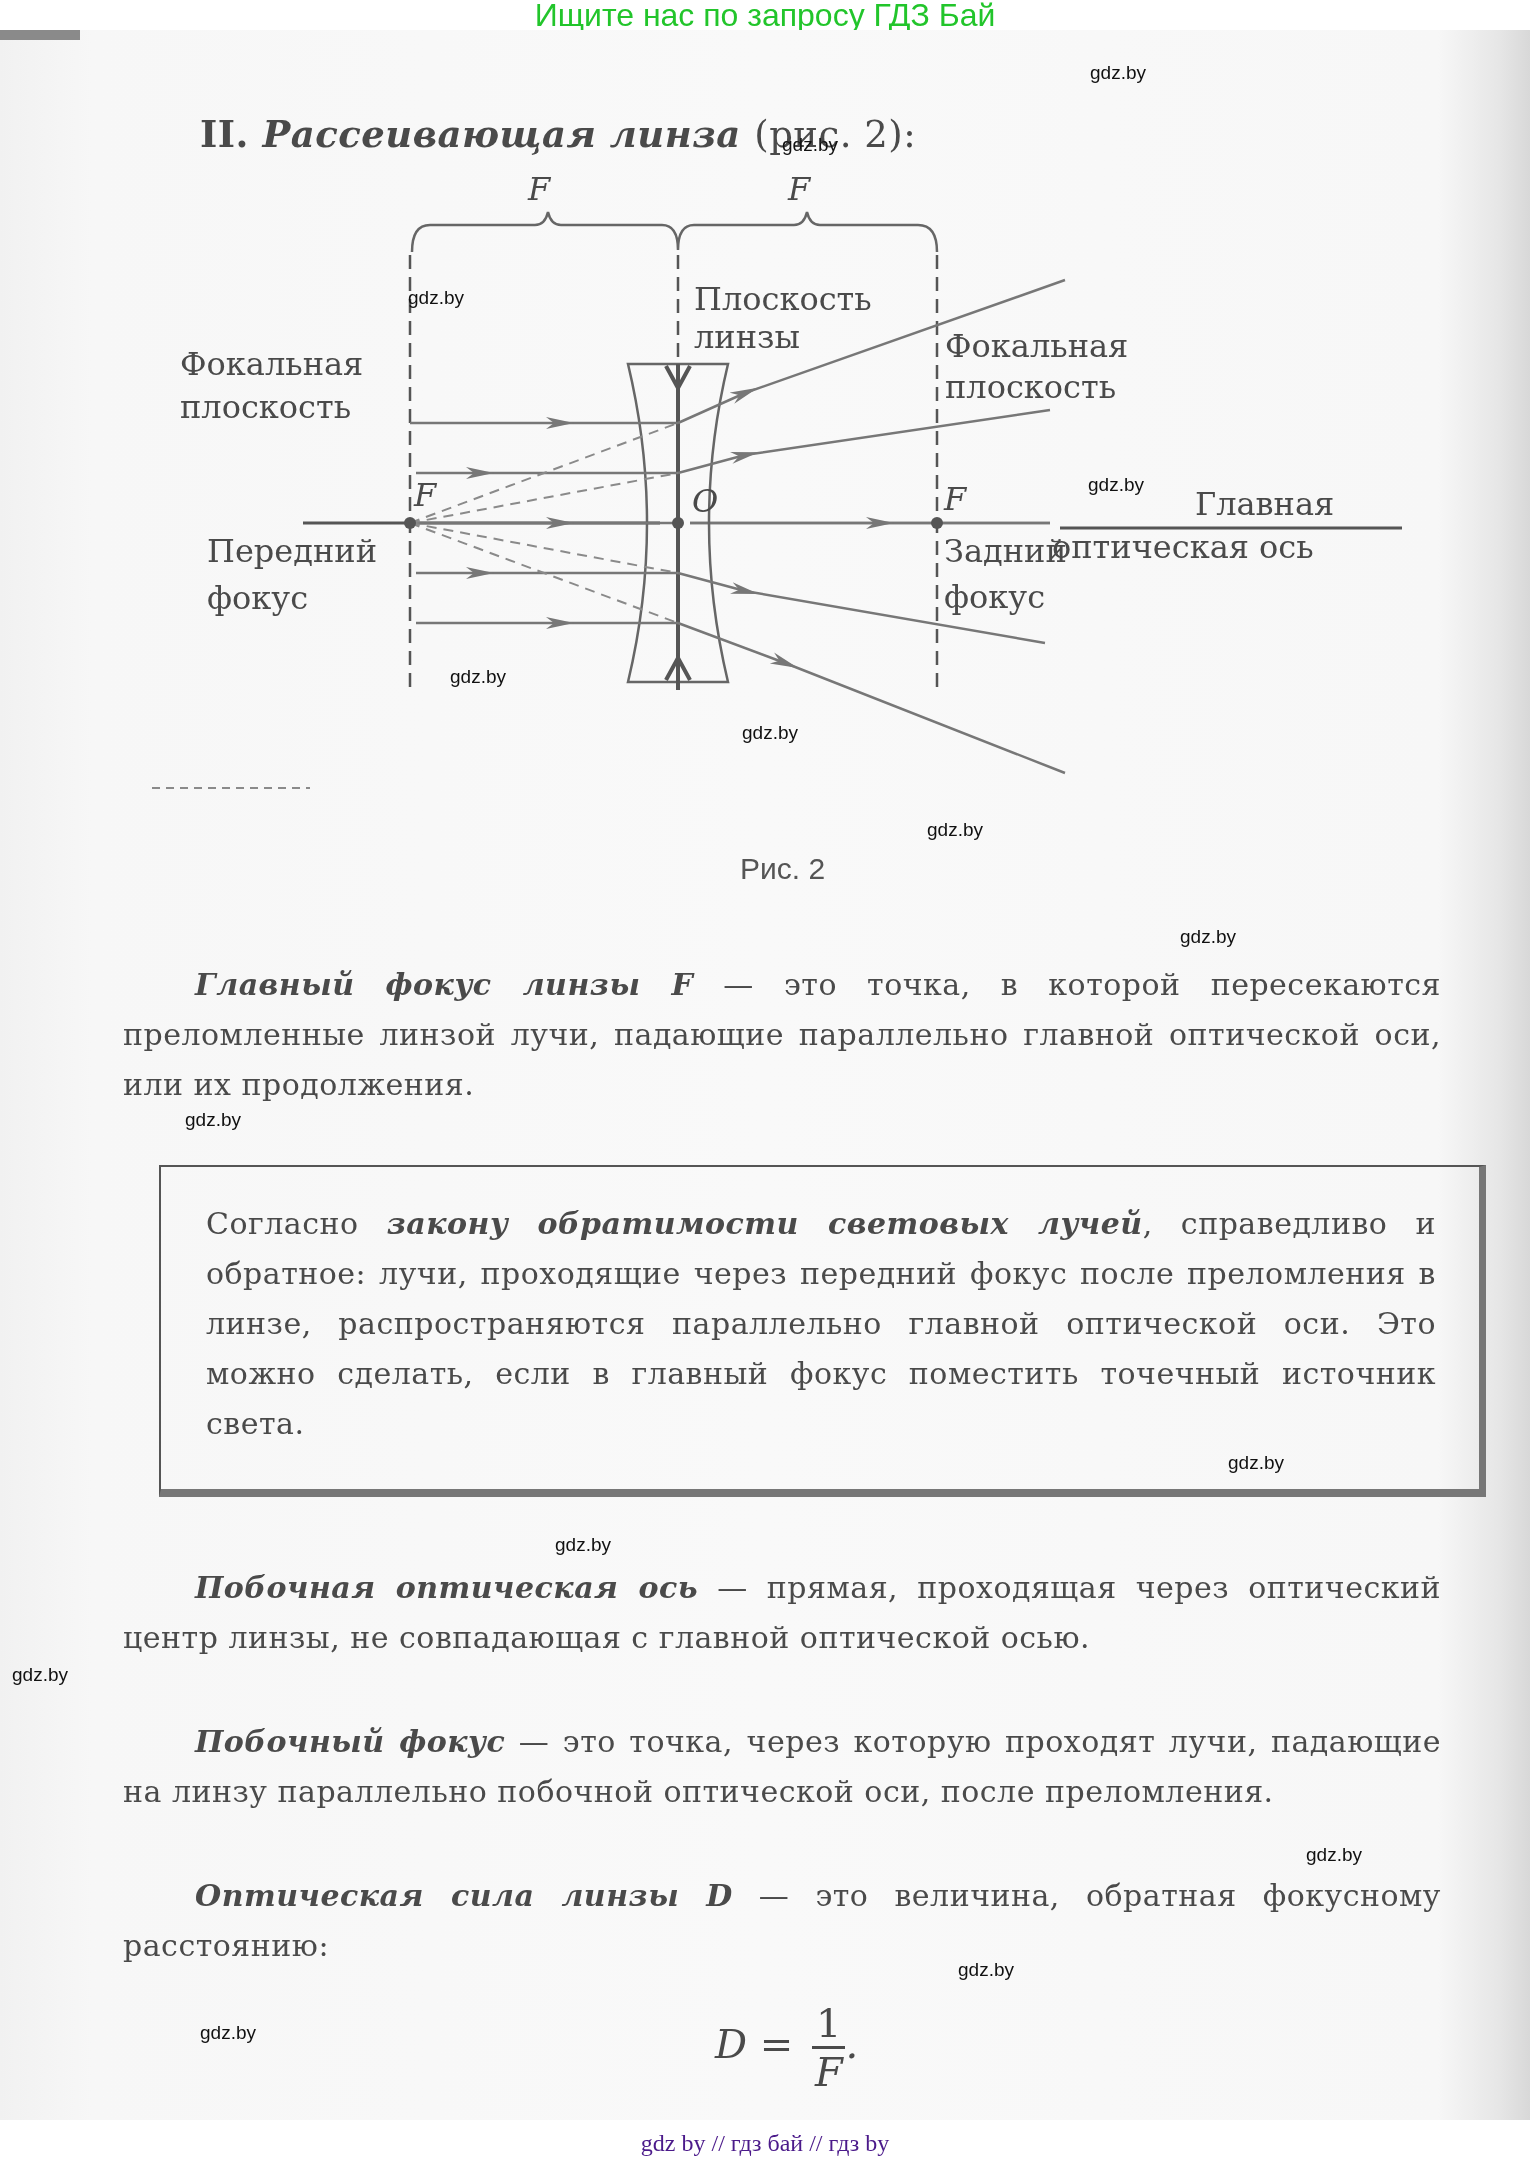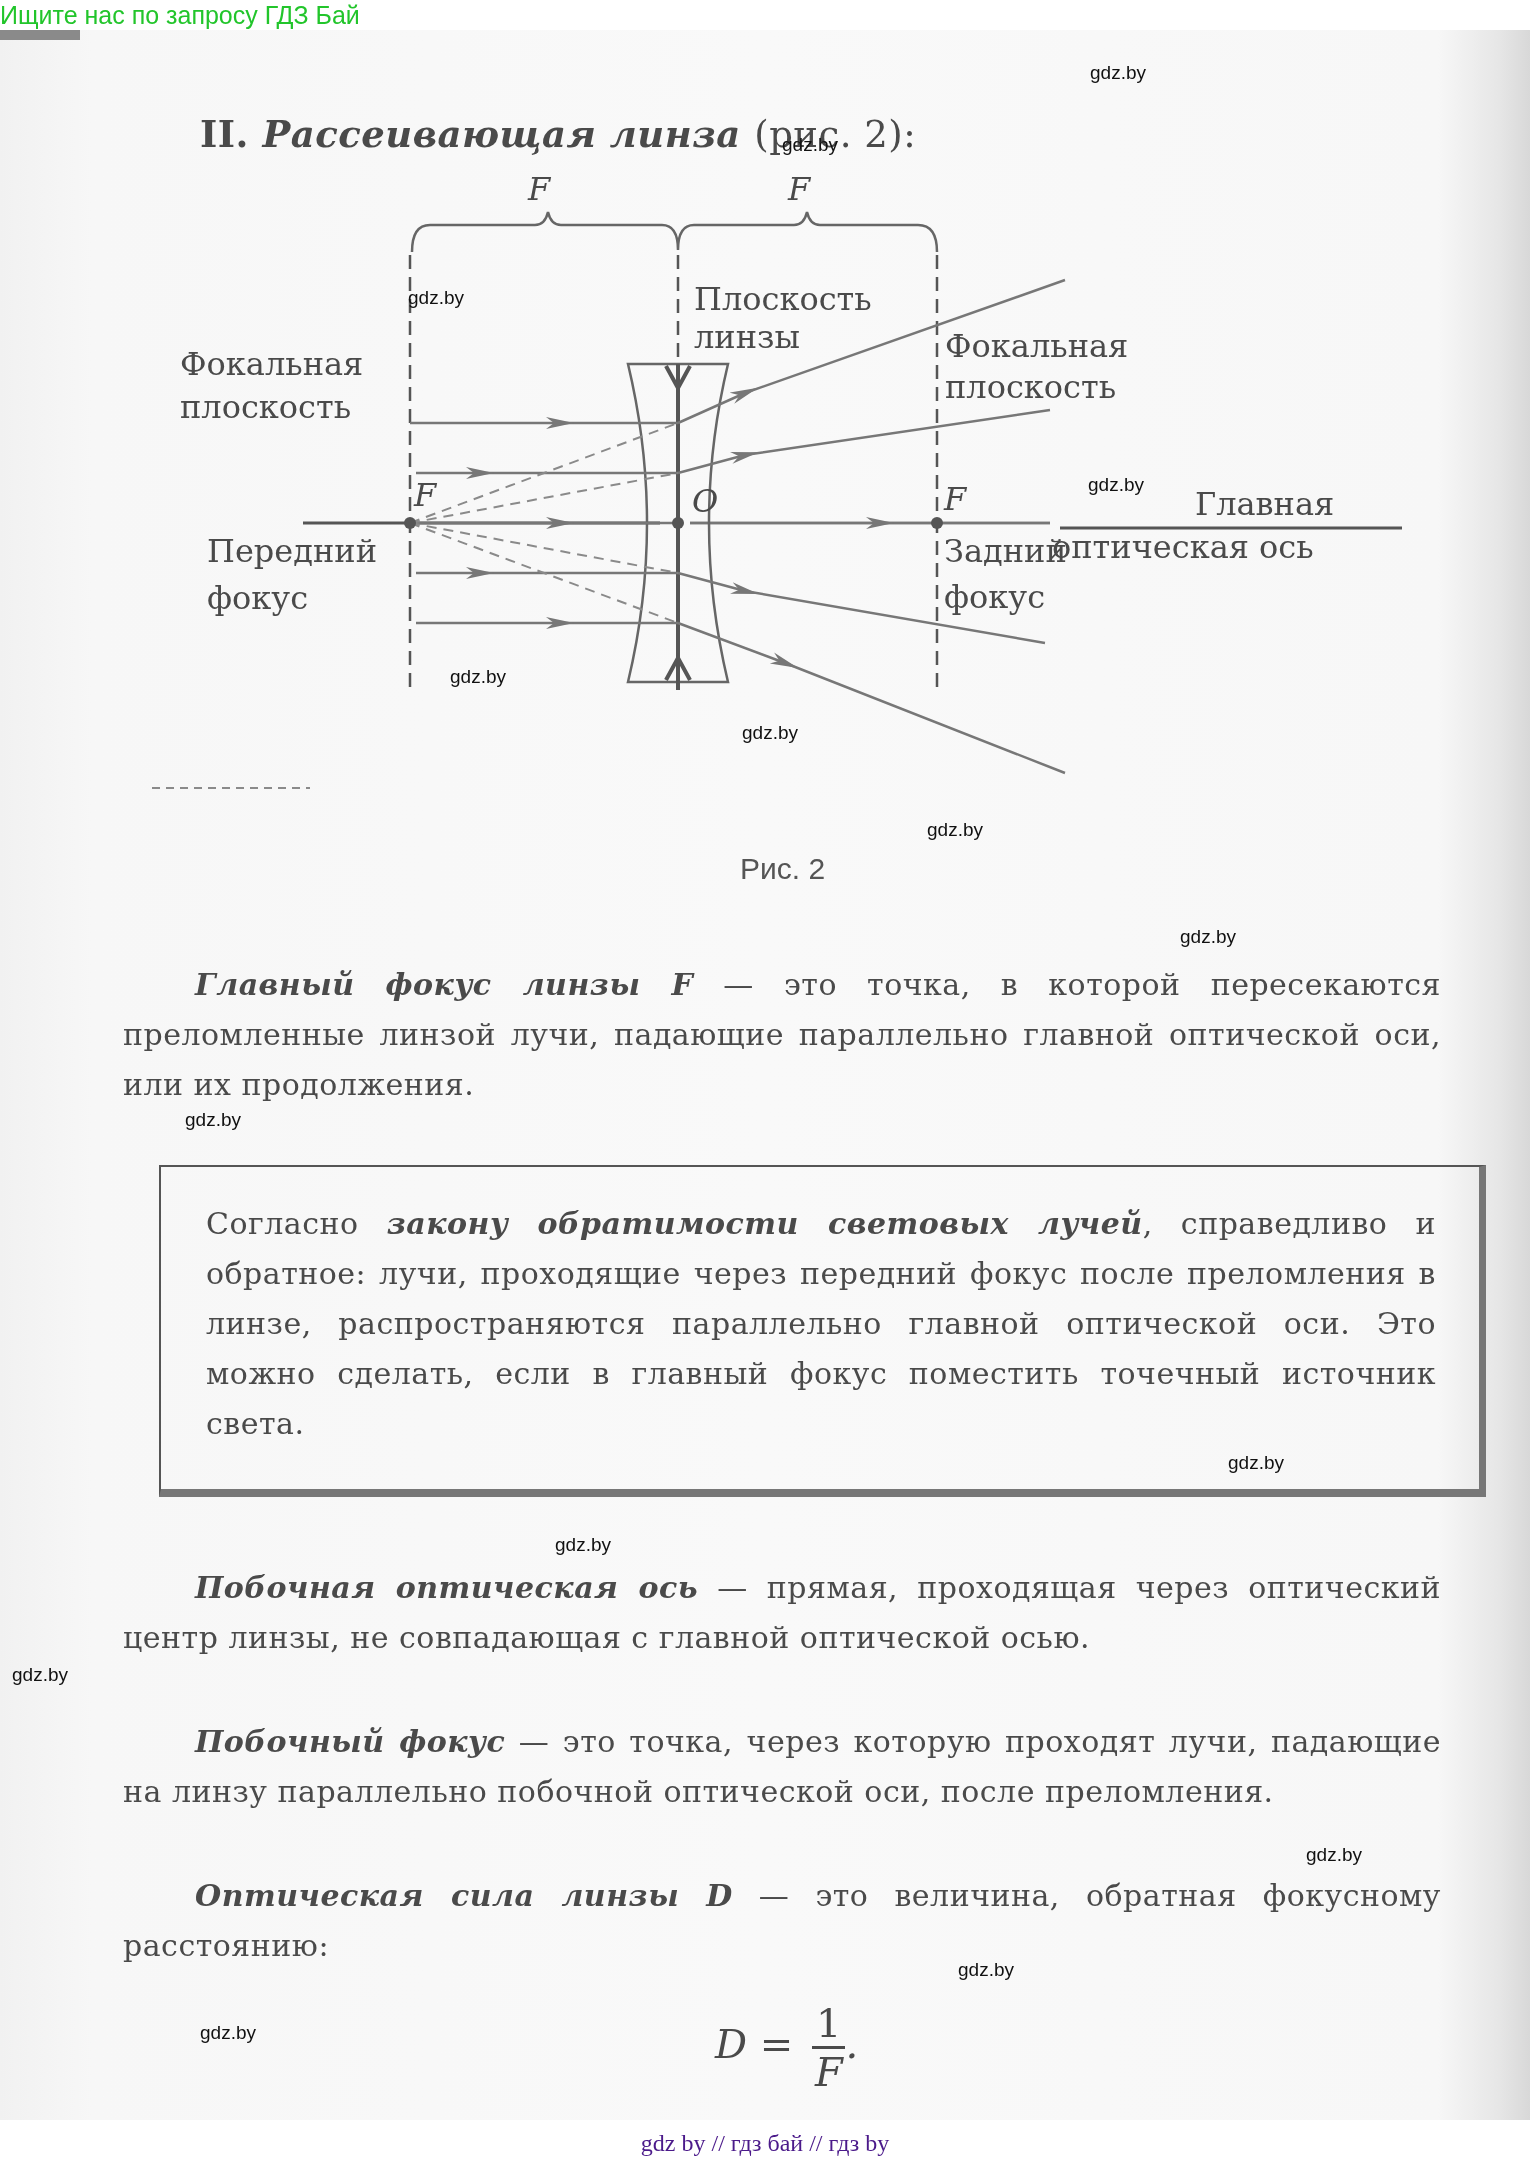--- a/index.html
+++ b/index.html
@@ -8,22 +8,22 @@
     background:#ffffff;
     font-family:"DejaVu Serif", serif;
     color:#4a4a4a;
   }
   .page {
     position:absolute; left:0; top:30px; width:1530px; height:2090px;
     background:linear-gradient(90deg,#f1f1f1 0%,#f7f7f7 6%,#f9f9f9 50%,#f7f7f7 94%,#e6e6e6 98%,#d8d8d8 100%);
   }
   .page-topbar { position:absolute; left:0; top:30px; width:80px; height:10px; background:#8a8a8a; }
   .top-link {
-    position:absolute; left:0; width:1530px; top:0; height:30px; text-align:left;
-    font-family:"Liberation Sans", sans-serif; font-size:25px; line-height:30px;
+    position:absolute; left:0; width:1530px; top:0; height:30px; text-align:center;
+    font-family:"Liberation Sans", sans-serif; font-size:32px; line-height:30px;
     color:#22c52b; text-decoration:none;
   }
   .footer-link {
     position:absolute; left:0; width:1530px; top:2128px; height:30px; text-align:center;
     font-family:Liberation Serif, serif; font-size:24px; line-height:30px;
     color:#4b1a8a;
   }
   .wm {
     position:absolute; font-family:"Liberation Sans", sans-serif; font-size:19px;
     color:#111; line-height:30px;

